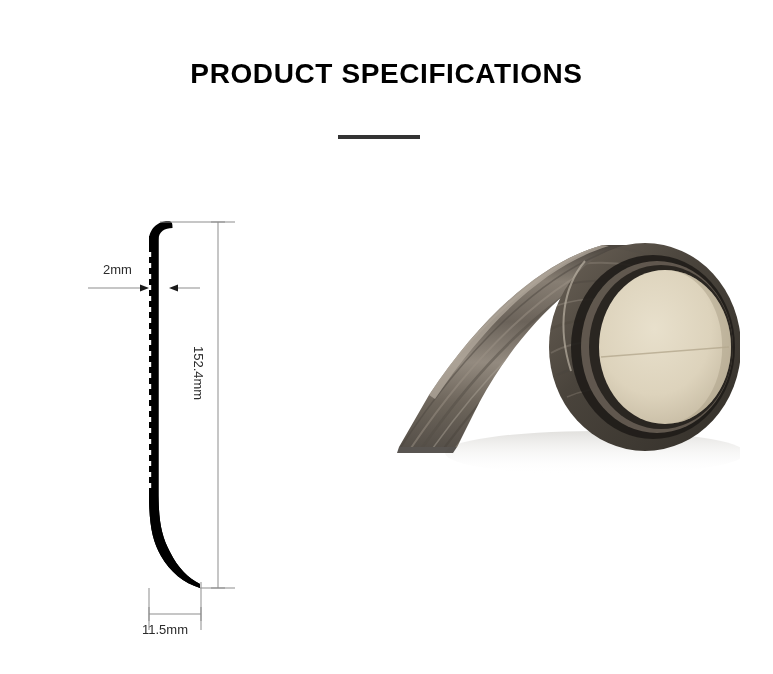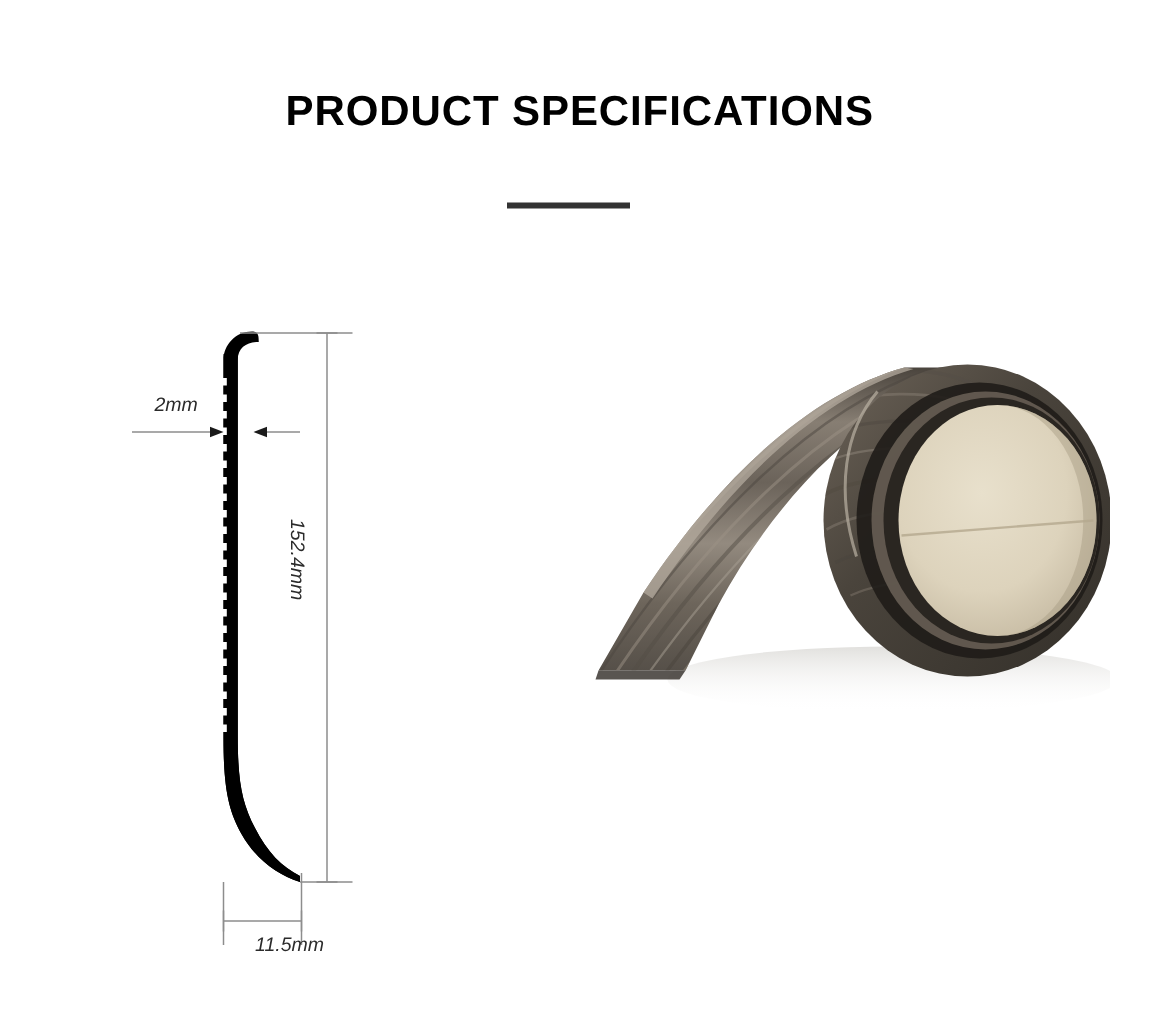--- a/index.html
+++ b/index.html
@@ -38,42 +38,41 @@
     background: #333333;
   }
 
   
   #drawing-panel {
     position: absolute;
     left: 60px;
     top: 190px;
     width: 300px;
     height: 470px;
-    font-style: italic;
   }
 
   
   #product-photo {
     position: absolute;
     left: 395px;
     top: 215px;
     width: 345px;
     height: 300px;
   }
   #product-photo svg { display: block; }
 
   
   .dim-label {
     position: absolute;
     font-size: 13px;
     color: #2b2b2b;
     white-space: nowrap;
   }
   #label-thickness { left: 43px; top: 72px; }
-  #label-width { left: 82px; top: 432px; margin-left: 28px; }
+  #label-width { left: 82px; top: 432px; }
   #label-height {
     left: 146px;
     top: 156px;
     transform: rotate(90deg);
     transform-origin: left top;
   }
 </style>
 </head>
 <body>
 

